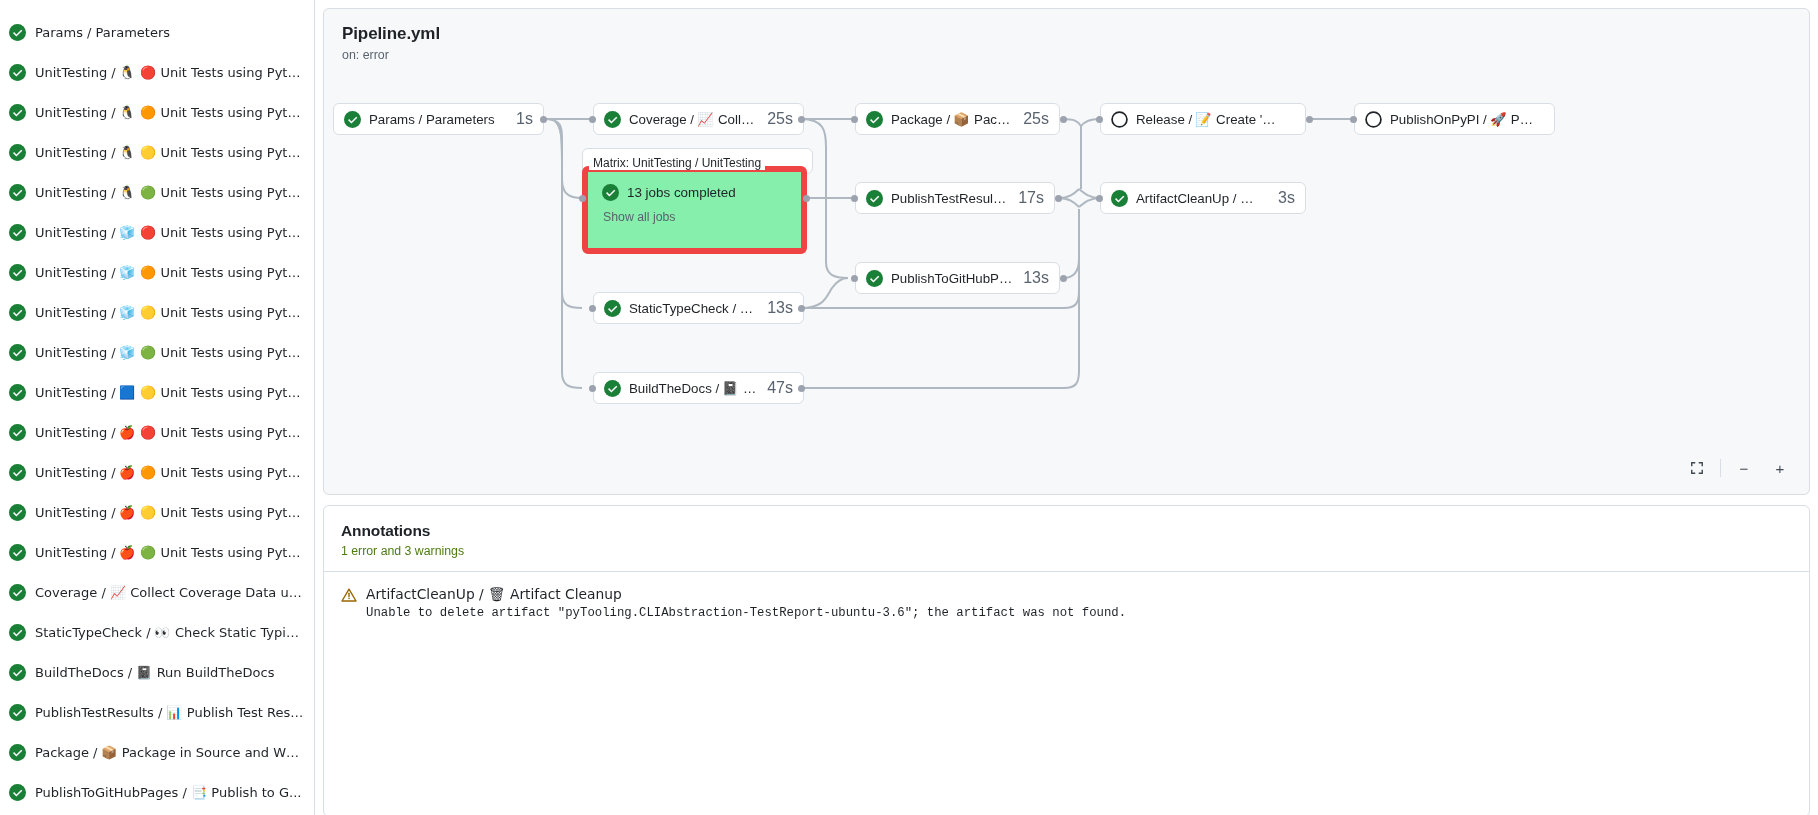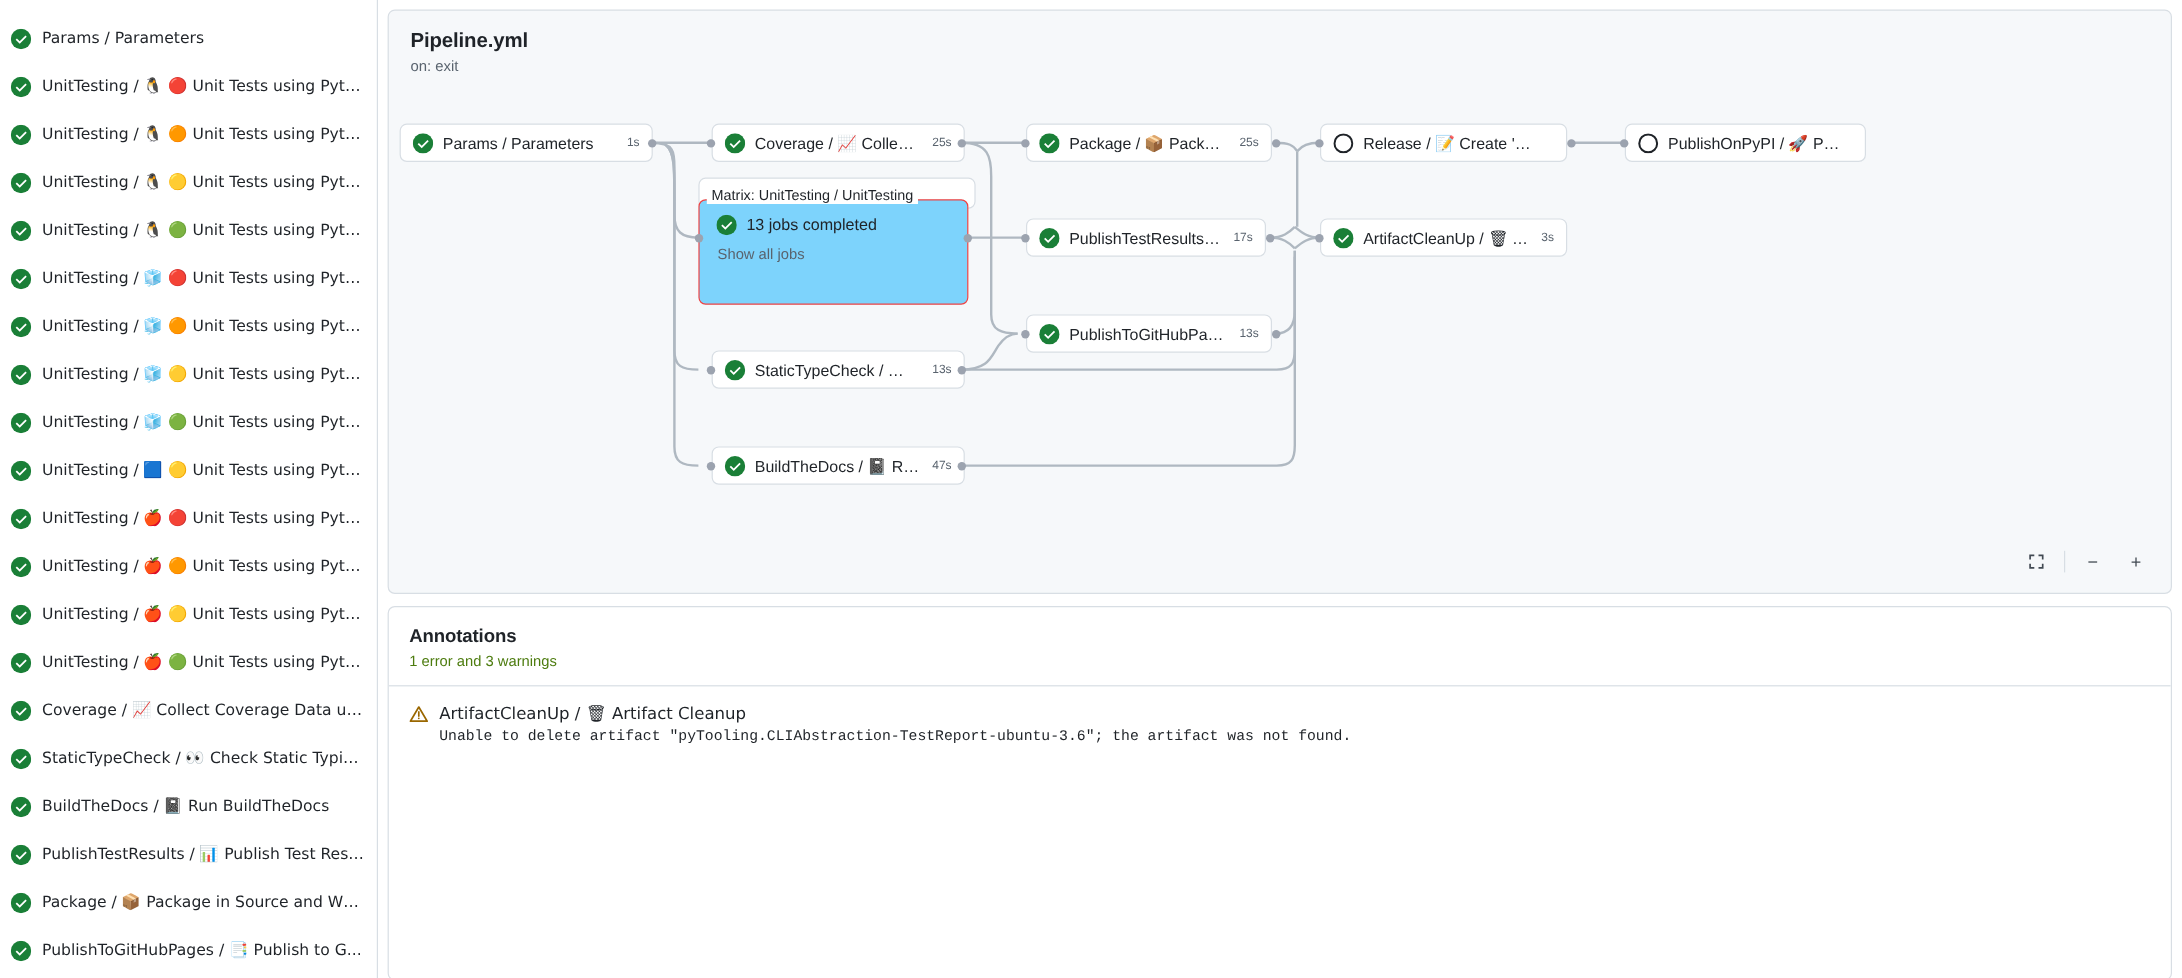--- a/index.html
+++ b/index.html
@@ -94,21 +94,21 @@
     color: #1f2328;
     white-space: nowrap;
     cursor: pointer;
     z-index: 3;
   }
   .node .nst { margin-right: 8px; display: flex; align-items: center; flex: 0 0 auto; }
   .node .nlabel { overflow: hidden; text-overflow: ellipsis; }
   .node .ndur {
     margin-left: auto;
     padding-left: 10px;
-    font-size: 10px;
+    font-size: 16px;
     color: #59636e;
     flex: 0 0 auto;
   }
   
   .port {
     position: absolute;
     width: 7px; height: 7px;
     border-radius: 50%;
     background: #9ca3af;
     z-index: 4;
@@ -126,23 +126,23 @@
     position: absolute;
     font-size: 12px;
     color: #1f2328;
     background: #ffffff;
     padding: 0 4px;
     z-index: 5;
     white-space: nowrap;
   }
   .matrix-inner {
     position: absolute;
-    border: 1px solid #ef4444;
+    border: 6px solid #ef4444;
     border-radius: 6px;
-    background: #7dd3fc;
+    background: #86efac;
     z-index: 3;
     padding: 12px 14px 10px 14px;
   }
   .mx-jobs { display: flex; align-items: center; font-size: 13.4px; color: #1f2328; }
   .mx-jobs .nst { margin-right: 8px; display: flex; }
   .mx-showall {
     margin-top: 9px;
     font-size: 12.3px;
     color: #59636e;
     cursor: pointer;
@@ -385,21 +385,21 @@
         </div>
       </div>
   </div>
 
   <div class="main">
 
     <div class="graph-panel">
 
       <div class="graph-head">
         <div class="wf-title">Pipeline.yml</div>
-        <div class="wf-sub">on: exit</div>
+        <div class="wf-sub">on: error</div>
       </div>
 
       <div class="canvas">
 
         <svg class="edges" width="1495" height="495" viewBox="0 0 1495 495">
           <g fill="none" stroke="#afb8c1" stroke-width="2">
 
             <path d="M 219 110 L 244 110 L 268 110"></path>
 
             <path d="M 219 110 C 238 110 238 118 238 130 L 238 170 C 238 184 244 189 258 189"></path>

